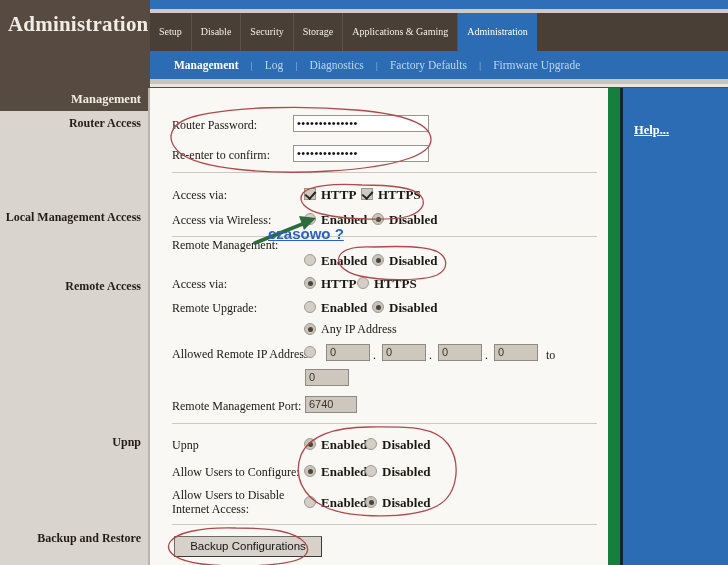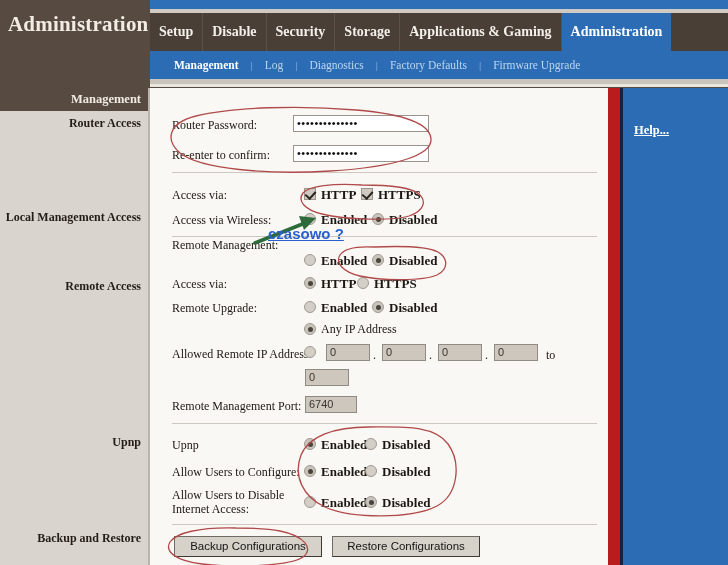--- a/index.html
+++ b/index.html
@@ -60,22 +60,22 @@
     align-items: stretch;
   }
   .tab {
     flex: 0 0 auto;
     display: flex;
     align-items: center;
     justify-content: center;
     text-align: center;
     padding: 0 9px;
     font-family: "Liberation Serif", serif;
-    font-size: 14px;
-    font-weight: bold;
+    font-size: 10px;
+    font-weight: normal;
     color: #f3efe9;
     line-height: 1.05;
     border-right: 1px solid #5d5147;
   }
   .tab.active {
     background: #2b6cb5;
     color: #ffffff;
     border-right: none;
   }
   .tab.spacer { flex: 1 1 auto; border-right: none; }
@@ -272,21 +272,21 @@
     text-align: center;
     box-sizing: border-box;
     padding: 0 8px;
   }
 
   
   .helpbar {
     position: absolute;
     left: 608px; top: 88px;
     width: 120px; height: 477px;
-    background: #b91c1c;
+    background: #15803d;
   }
   .helpbar-inner {
     position: absolute;
     left: 12px; top: 0px;
     width: 108px; height: 477px;
     background: #2b6cb5;
     border-left: 3px solid #13253c;
   }
   .help-link {
     position: absolute;
@@ -438,21 +438,20 @@
       <div class="row" style="top:400px;">Allow Users to Disable</div>
       <div class="row" style="top:414px;">Internet Access:</div>
       <div class="radio dim" style="left:154px; top:408px;"></div>
       <div class="opt-label" style="left:171px; top:407px;">Enabled</div>
       <div class="radio on" style="left:215px; top:408px;"></div>
       <div class="opt-label" style="left:232px; top:407px;">Disabled</div>
 
       <div class="hr" style="top:436px;"></div>
 
       <div class="btn" style="left:24px; top:448px; width:148px;">Backup Configurations</div>
-      <div class="btn" style="left:182px; top:448px; width:148px;">Restore Configurations</div>
 
     </div>
   </div>
 
   <div class="helpbar">
     <div class="helpbar-inner"></div>
     <div class="help-link">Help...</div>
   </div>
 
   <svg class="overlay" viewBox="0 0 728 565" xmlns="http://www.w3.org/2000/svg">

